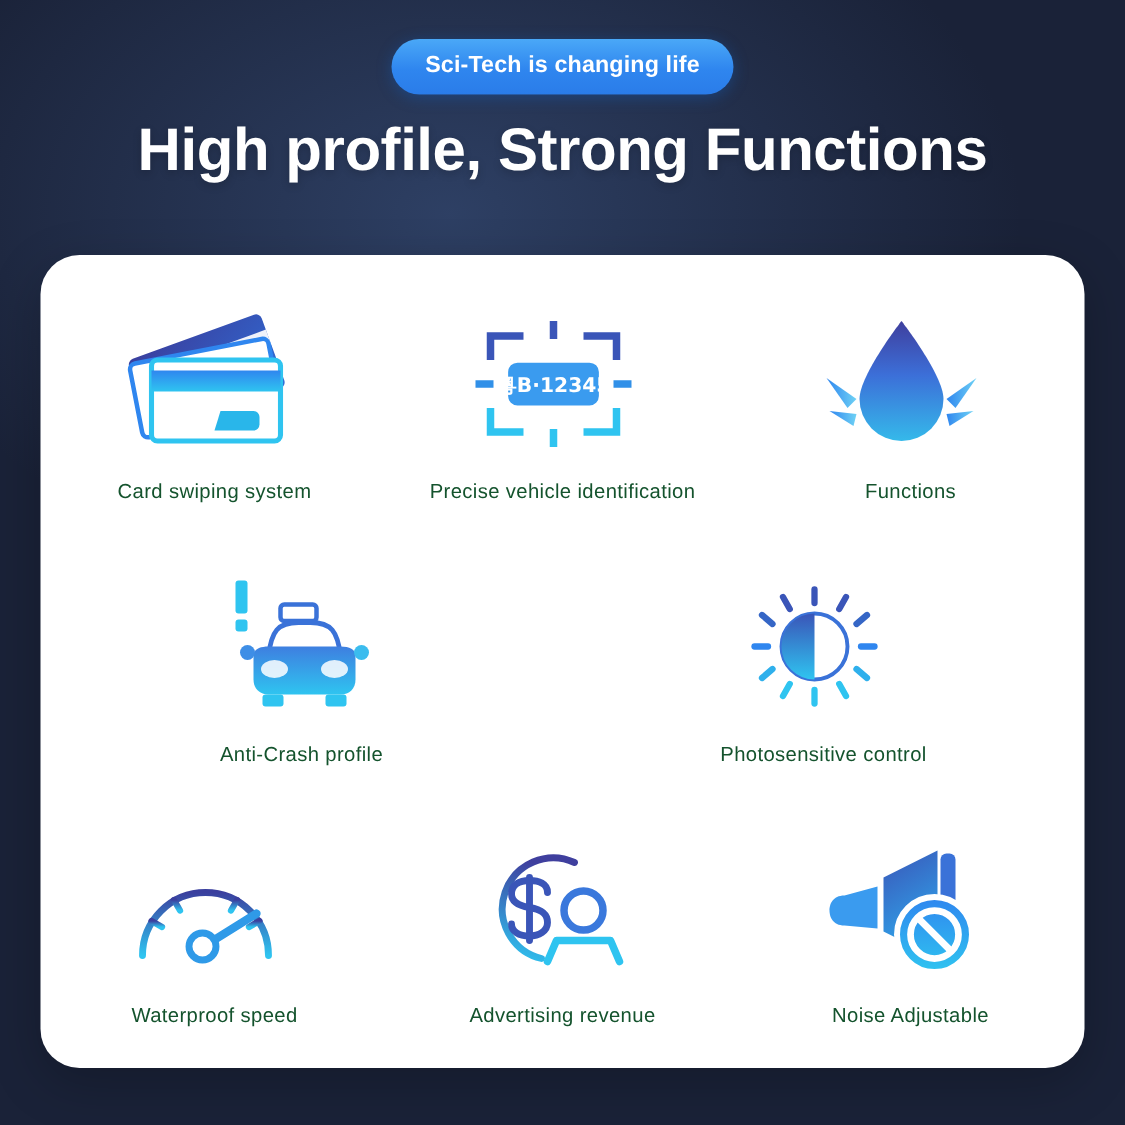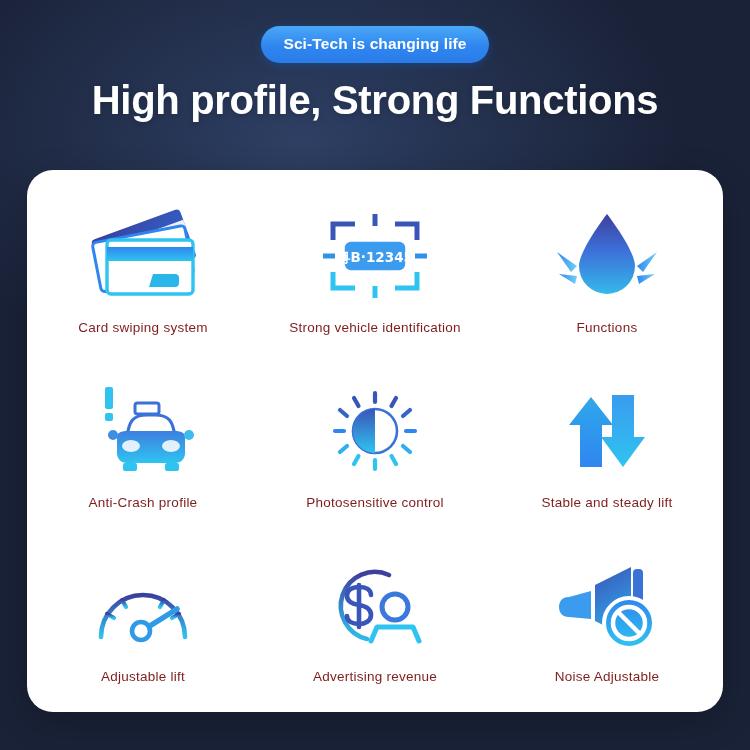--- a/index.html
+++ b/index.html
@@ -41,24 +41,24 @@
     background:#fff;border-radius:26px;
     box-shadow:0 10px 34px rgba(0,0,0,.22);
     display:flex;flex-direction:column;justify-content:space-between;
     padding:34px 0 28px;box-sizing:border-box;
   }
   .row{display:flex;}
   .cell{
     flex:1;display:flex;flex-direction:column;align-items:center;
   }
   .icon{
-    height:104px;width:140px;display:flex;align-items:center;justify-content:center;
+    height:104px;width:140px;display:flex;align-items:center;justify-content:flex-start;
   }
   .caption{
-    margin-top:12px;color:#7f1d1d;font-size:13.5px;letter-spacing:.25px;
+    margin-top:12px;color:#14532d;font-size:13.5px;letter-spacing:.25px;
     white-space:nowrap;
   }
 </style>
 </head>
 <body>
 
 <div id="page">
   <div id="bgglow"></div>
 
   <div class="badge-wrap">
@@ -114,21 +114,21 @@
               <path d="M106 68 V84 H84" stroke="#2fc4f0"></path>
               <path d="M64 10 V22" stroke="#3a55b8"></path>
               <path d="M64 82 V94" stroke="#2fc4f0"></path>
               <path d="M12 52 H24" stroke="#3190e8"></path>
               <path d="M116 52 H104" stroke="#3190e8"></path>
             </g>
             <rect x="32" y="36" width="64" height="32" rx="8" fill="#3a9bef" stroke="#ffffff" stroke-width="3.5"></rect>
             <text x="64" y="57.5" text-anchor="middle" fill="#ffffff" font-family="'DejaVu Sans','Liberation Sans',sans-serif" font-size="13.5" font-weight="bold">粤B·12345</text>
           </svg>
         </div>
-        <div class="caption">Strong vehicle identification</div>
+        <div class="caption">Precise vehicle identification</div>
       </div>
 
       <div class="cell">
         <div class="icon">
           <svg width="128" height="104" viewBox="0 0 128 104">
             <defs>
               <linearGradient id="gDrop" x1="0" y1="0" x2="0" y2="1">
                 <stop offset="0" stop-color="#3f3f9e"></stop>
                 <stop offset="45%" stop-color="#3c6fd8"></stop>
                 <stop offset="1" stop-color="#35b9ea"></stop>
@@ -209,39 +209,20 @@
               <line x1="29" y1="73" x2="36" y2="67" stroke="#2fb0ec"></line>
               <line x1="85" y1="85" x2="80.5" y2="77" stroke="#2fc4f0"></line>
               <line x1="43" y1="85" x2="47.5" y2="77" stroke="#2fc4f0"></line>
               <line x1="64" y1="90" x2="64" y2="81" stroke="#2fc4f0"></line>
             </g>
           </svg>
         </div>
         <div class="caption">Photosensitive control</div>
       </div>
 
-      <div class="cell">
-        <div class="icon">
-          <svg width="128" height="104" viewBox="0 0 128 104">
-            <defs>
-              <linearGradient id="gUp" x1="0" y1="1" x2="0" y2="0">
-                <stop offset="0" stop-color="#2f86ef"></stop>
-                  <stop offset="1" stop-color="#2fa8ec"></stop>
-              </linearGradient>
-              <linearGradient id="gDn" x1="0" y1="0" x2="0" y2="1">
-                <stop offset="0" stop-color="#3a9bef"></stop>
-                  <stop offset="1" stop-color="#2fc4f0"></stop>
-              </linearGradient>
-            </defs>
-            <path d="M48 18 L70 46 H59 V88 H37 V46 H26 Z" fill="url(#gUp)"></path>
-            <path d="M80 88 L102 58 H91 V16 H69 V58 H58 Z" fill="url(#gDn)"></path>
-          </svg>
-        </div>
-        <div class="caption">Stable and steady lift</div>
-      </div>
     </div>
 
     <div class="row">
 
       <div class="cell">
         <div class="icon">
           <svg width="128" height="104" viewBox="0 0 128 104">
             <defs>
               <linearGradient id="gGauge" x1="0" y1="0" x2="0" y2="1">
                 <stop offset="0" stop-color="#3a3f9e"></stop>
@@ -255,21 +236,21 @@
               <line x1="43" y1="47" x2="47" y2="54"></line>
               <line x1="100" y1="61" x2="93" y2="65"></line>
               <line x1="28" y1="61" x2="35" y2="65"></line>
               <line x1="105" y1="79" x2="97" y2="79"></line>
               <line x1="23" y1="79" x2="31" y2="79"></line>
             </g>
             <path d="M66 76 L98 56" stroke="#2f9ae8" stroke-width="5.5" stroke-linecap="round" fill="none"></path>
             <circle cx="62" cy="78" r="9" fill="#ffffff" stroke="#2f9ae8" stroke-width="4.6"></circle>
           </svg>
         </div>
-        <div class="caption">Adjustable lift</div>
+        <div class="caption">Waterproof speed</div>
       </div>
 
       <div class="cell">
         <div class="icon">
           <svg width="128" height="104" viewBox="0 0 128 104">
             <defs>
               <linearGradient id="gArc" x1="0.2" y1="0" x2="0" y2="1">
                 <stop offset="0" stop-color="#3f3f9e"></stop>
                   <stop offset="1" stop-color="#2fc4f0"></stop>
               </linearGradient>

